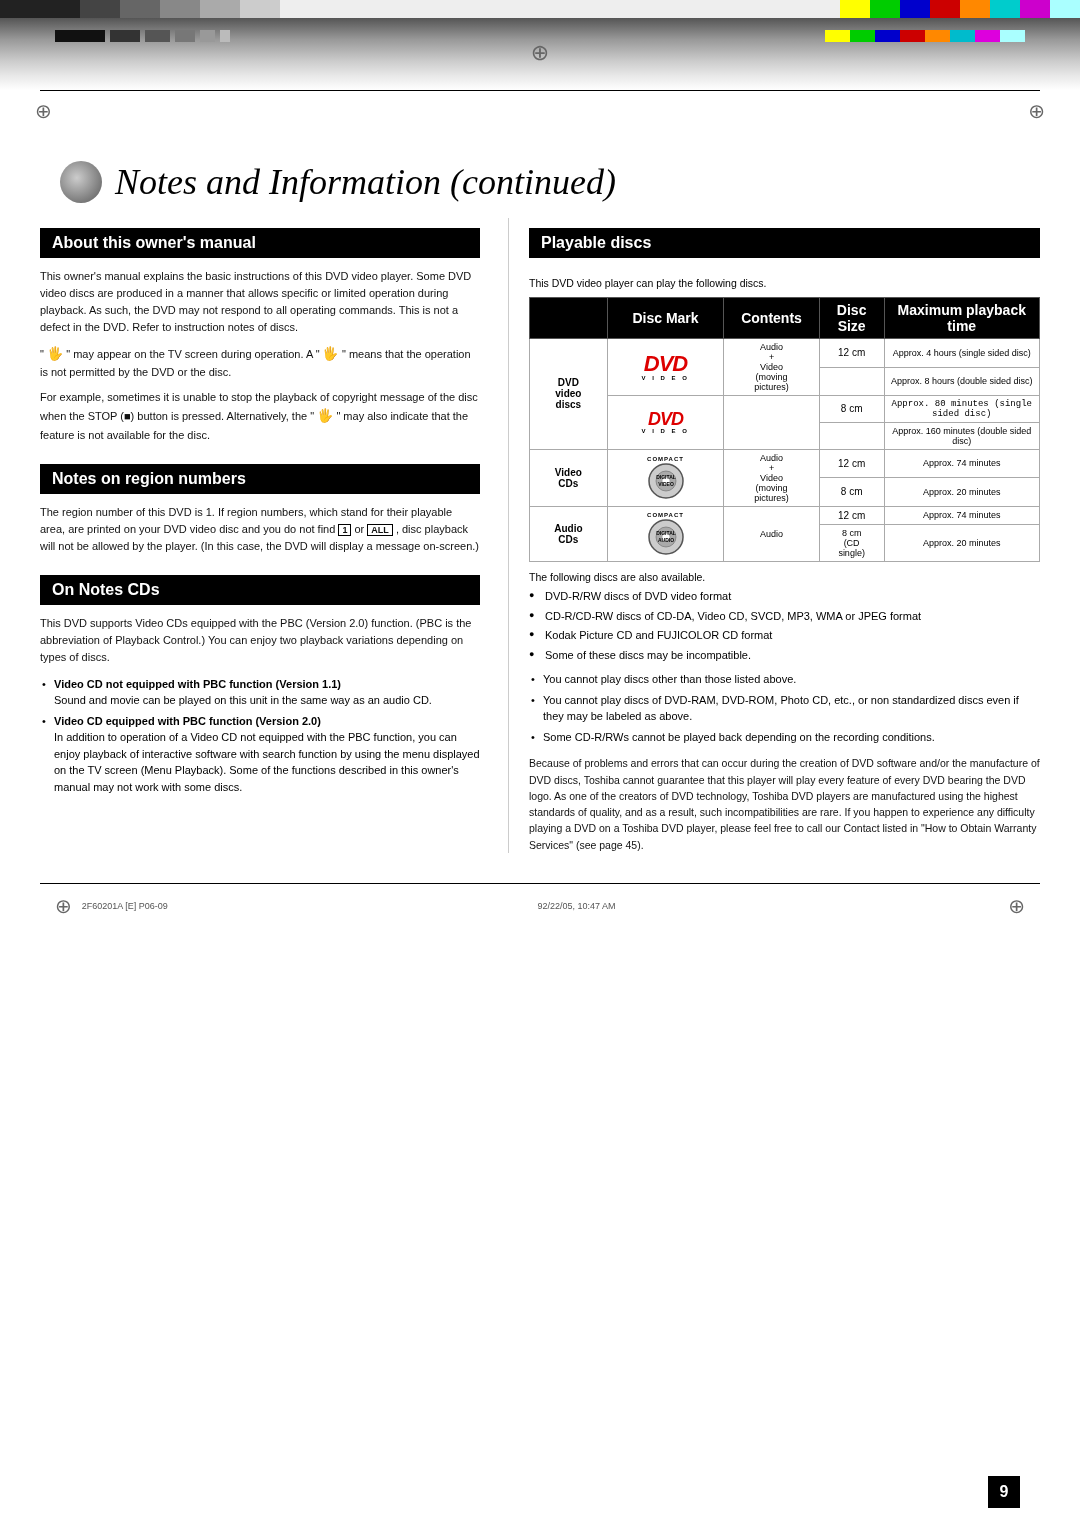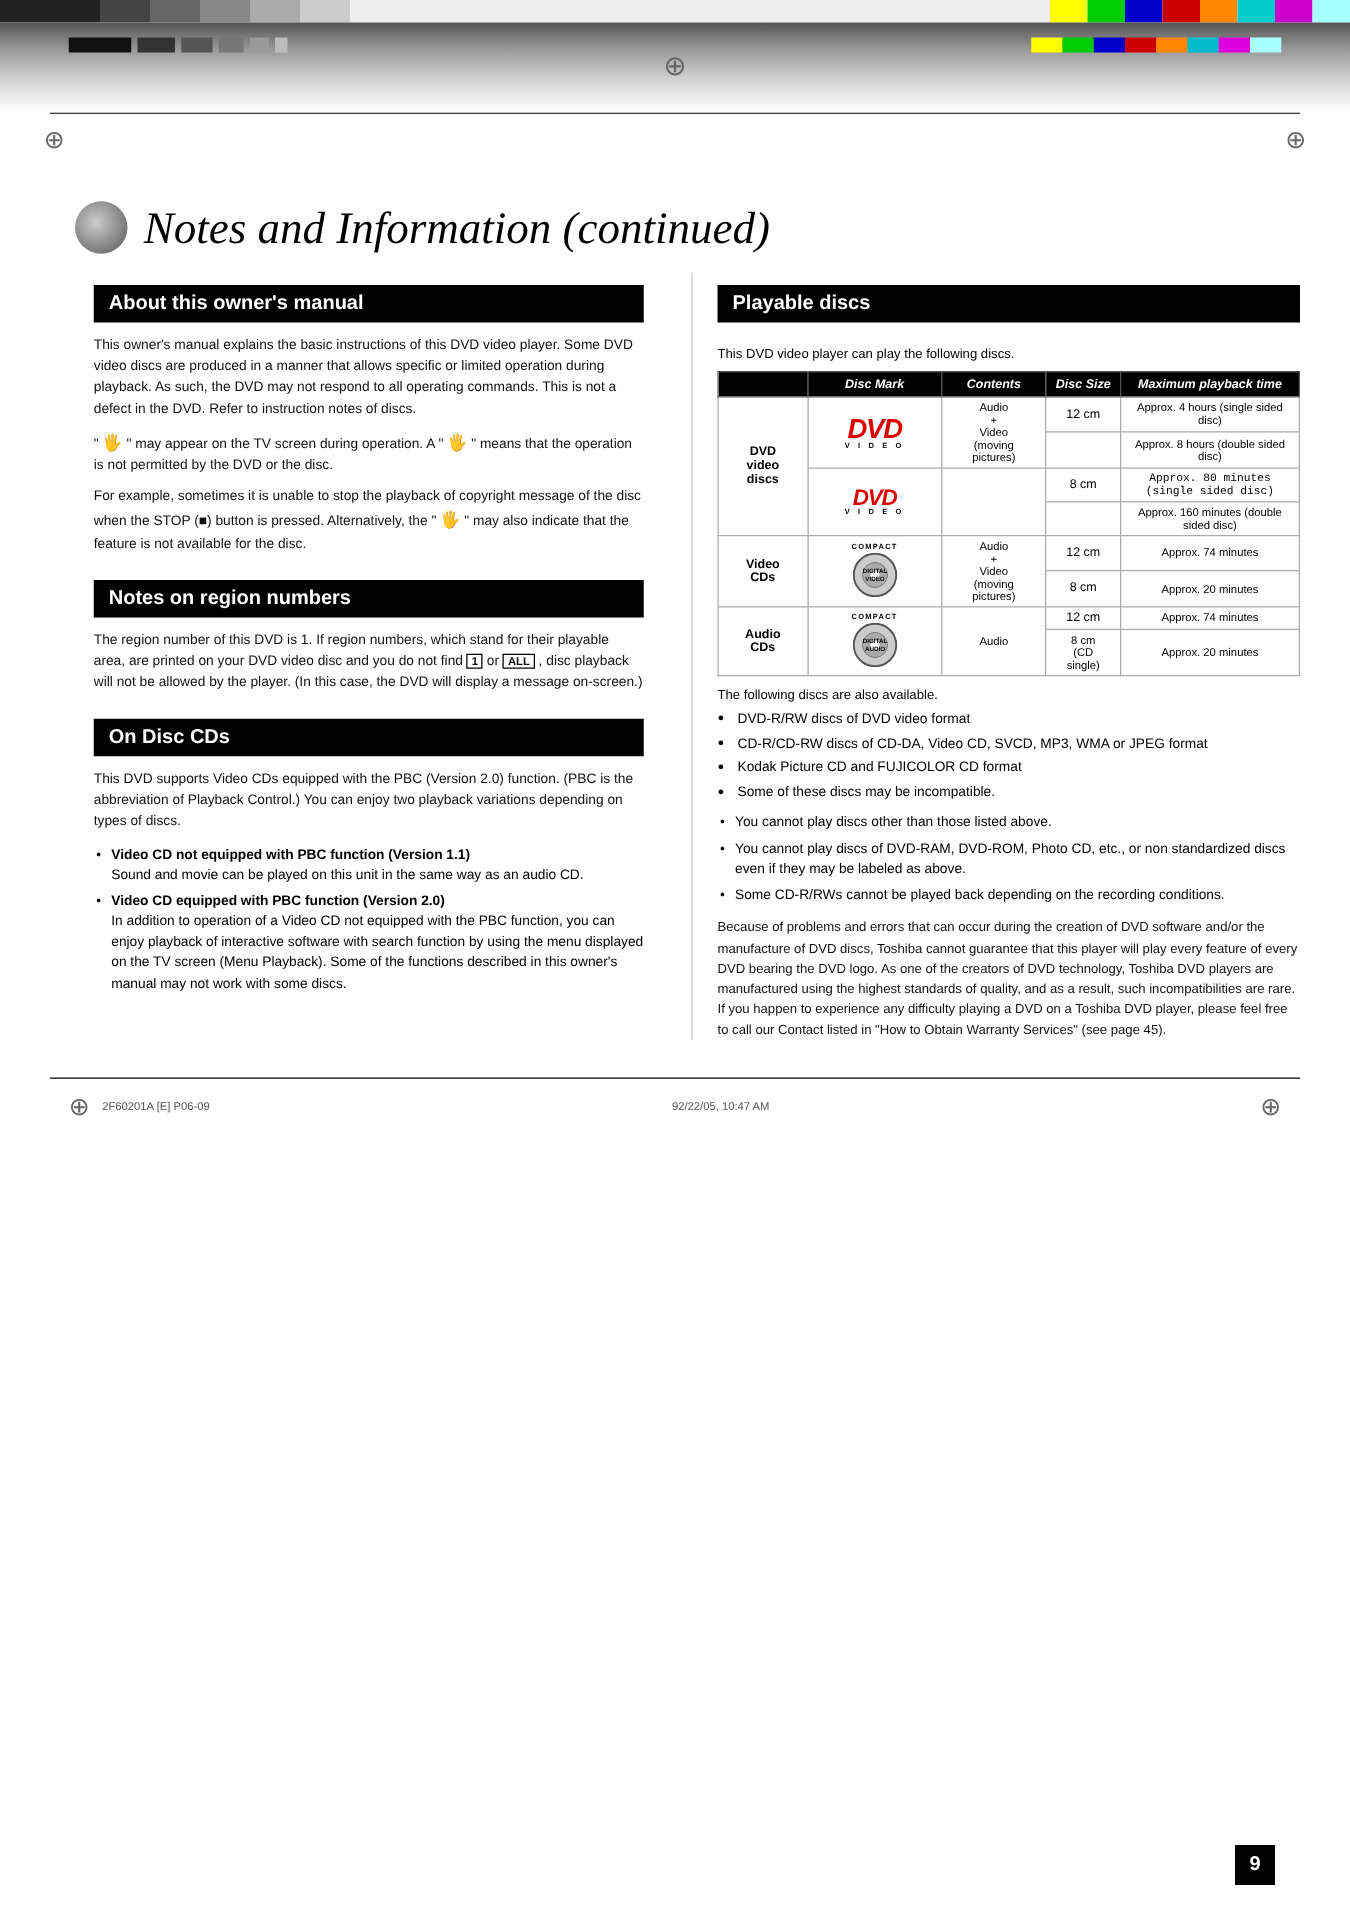--- a/index.html
+++ b/index.html
@@ -44,23 +44,22 @@
       height: 42px;
       background: radial-gradient(circle at 40% 40%, #ccc, #555);
       border-radius: 50%;
       flex-shrink: 0;
       margin-right: 5px;
     }
 
     
     .main-content {
       display: flex;
-      gap: 18px;
+      gap: 8px;
       padding: 0 40px;
-      margin-left: 35px;
     }
     .left-col {
       width: 460px;
       padding-right: 20px;
     }
     .right-col {
       flex: 1;
       padding-left: 20px;
       border-left: 1px solid #ccc;
     }
@@ -137,24 +136,23 @@
       width: 100%;
       border-collapse: collapse;
       font-size: 10px;
       margin-top: 6px;
     }
     .discs-table th {
       background: #000;
       color: #fff;
       padding: 4px 6px;
       text-align: center;
-      font-size: 10px;
+      font-size: 14px;
       font-weight: bold;
       border: 1px solid #555;
-      font-style: italic;
     }
     .discs-table td {
       border: 1px solid #aaa;
       padding: 3px 5px;
       vertical-align: middle;
       text-align: center;
       font-size: 10px;
     }
     .dvd-logo-area {
       display: flex;
@@ -280,21 +278,21 @@
 
     
     <div class="section-header">Notes on region numbers</div>
     <div class="section-text">
       <p>
         The region number of this DVD is 1. If region numbers, which stand for their playable area, are printed on your DVD video disc and you do not find <span style="border:1px solid #000;padding:0 3px;font-size:9px;font-weight:bold;">1</span> or <span style="border:1px solid #000;padding:0 3px;font-size:9px;font-weight:bold;">ALL</span> , disc playback will not be allowed by the player. (In this case, the DVD will display a message on-screen.)
       </p>
     </div>
 
     
-    <div class="section-header">On Disc CDs</div>
+    <div class="section-header">On Notes CDs</div>
     <div class="section-text">
       <p>This DVD supports Video CDs equipped with the PBC (Version 2.0) function. (PBC is the abbreviation of Playback Control.) You can enjoy two playback variations depending on types of discs.</p>
     </div>
     <ul class="bullet-list">
       <li>
         <span class="bullet-bold">Video CD not equipped with PBC function (Version 1.1)</span><br>
         <span>Sound and movie can be played on this unit in the same way as an audio CD.</span>
       </li>
       <li>
         <span class="bullet-bold">Video CD equipped with PBC function (Version 2.0)</span><br>

